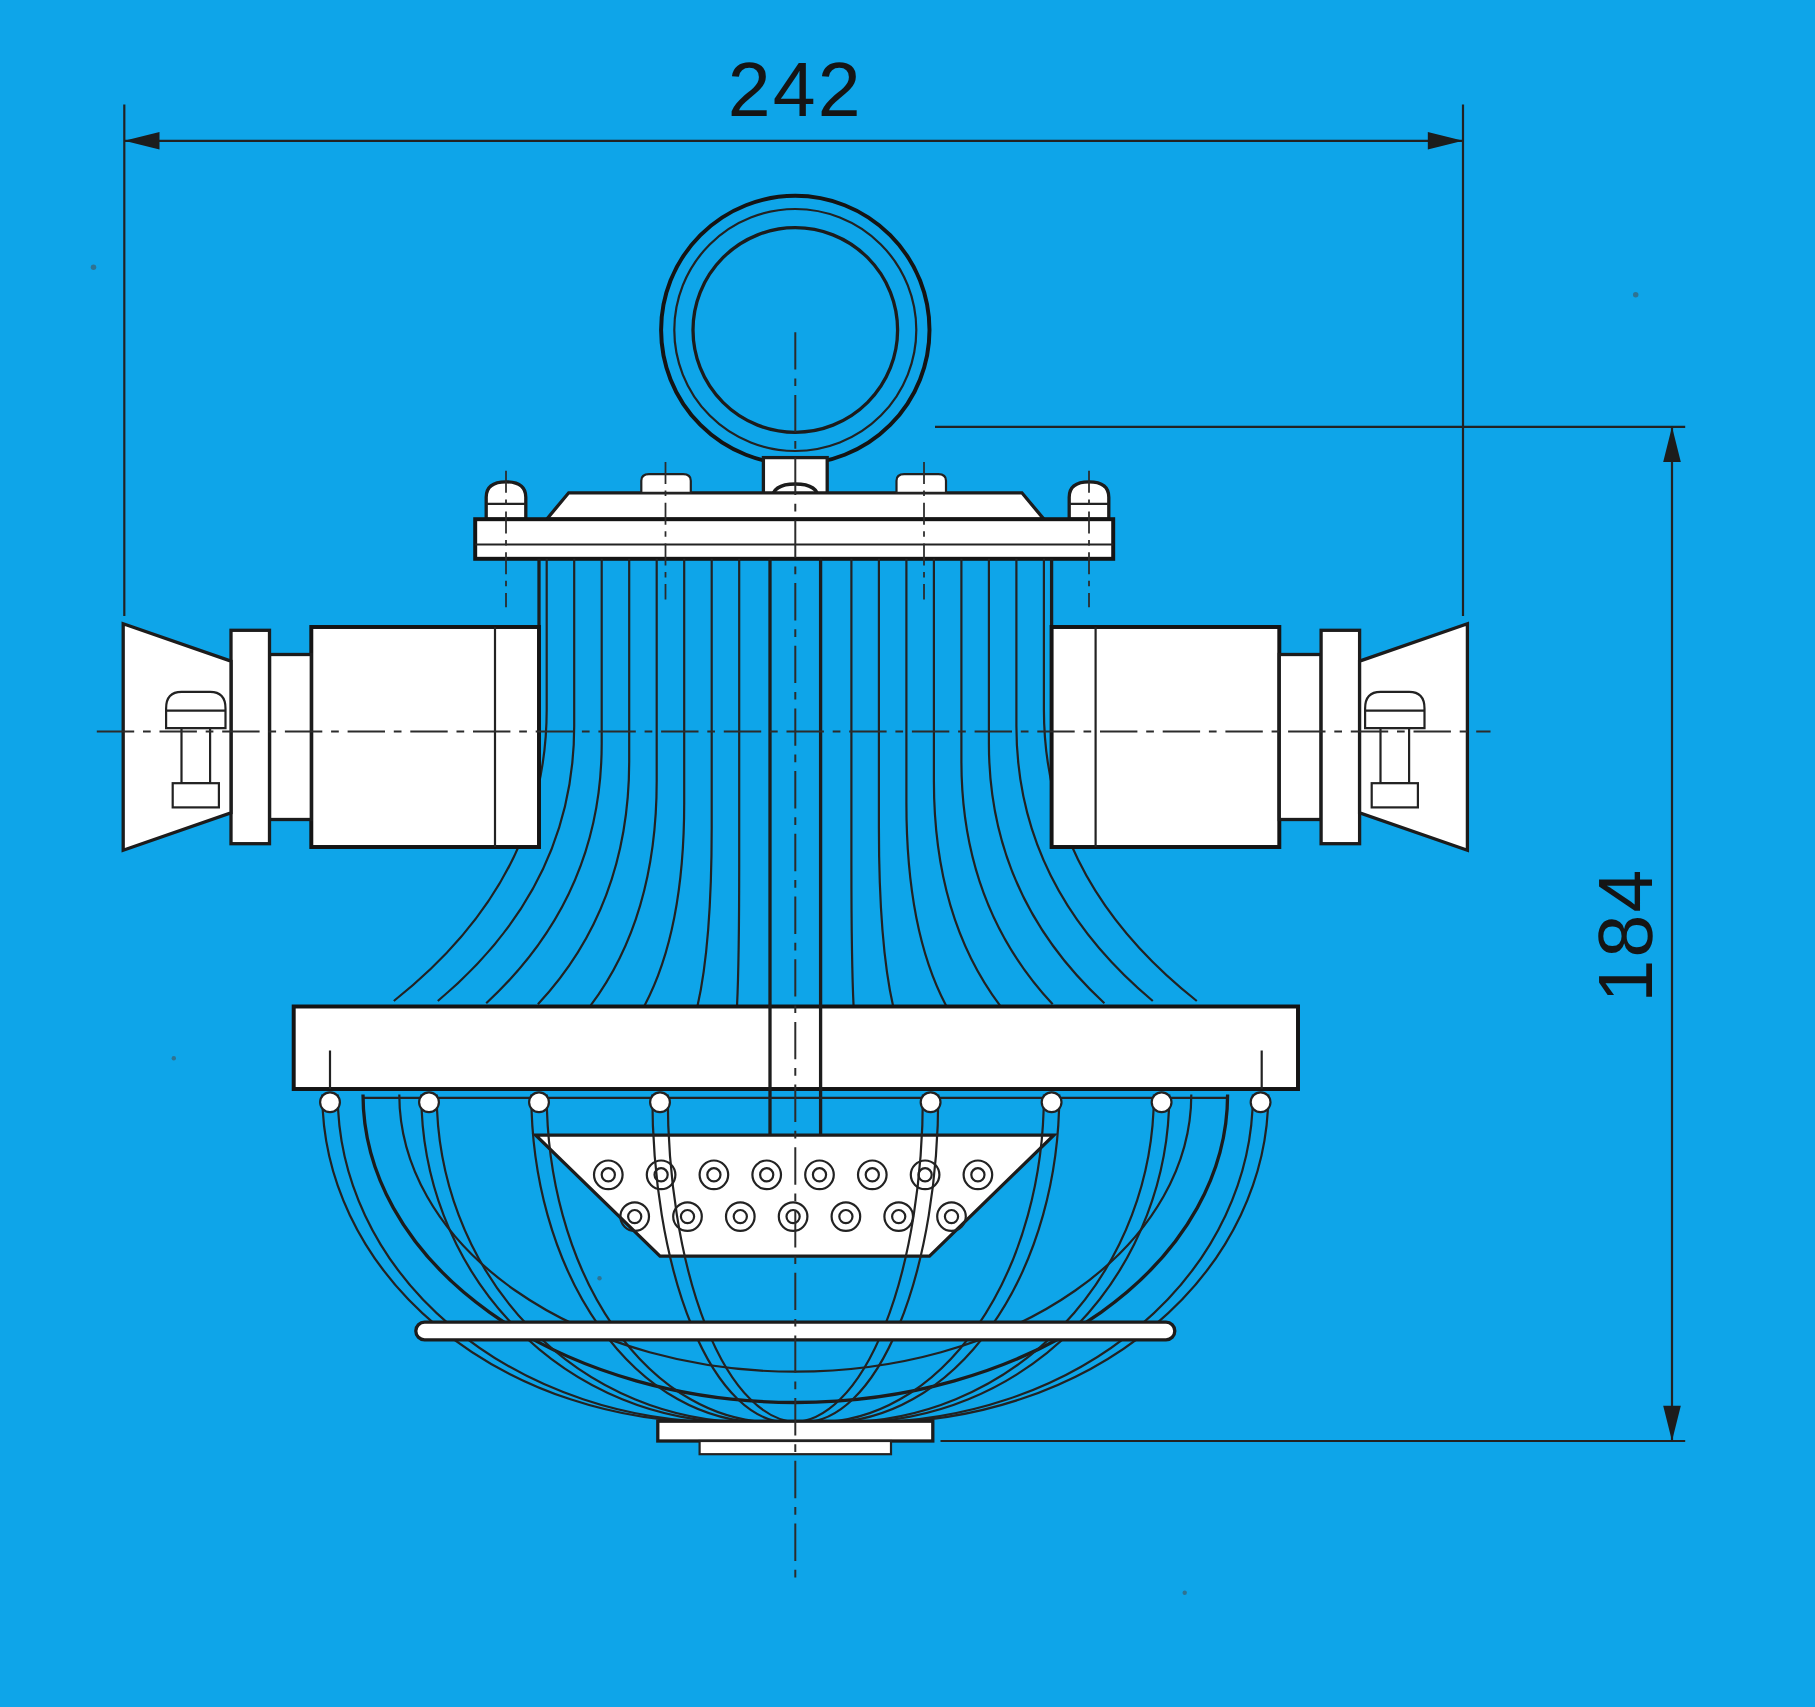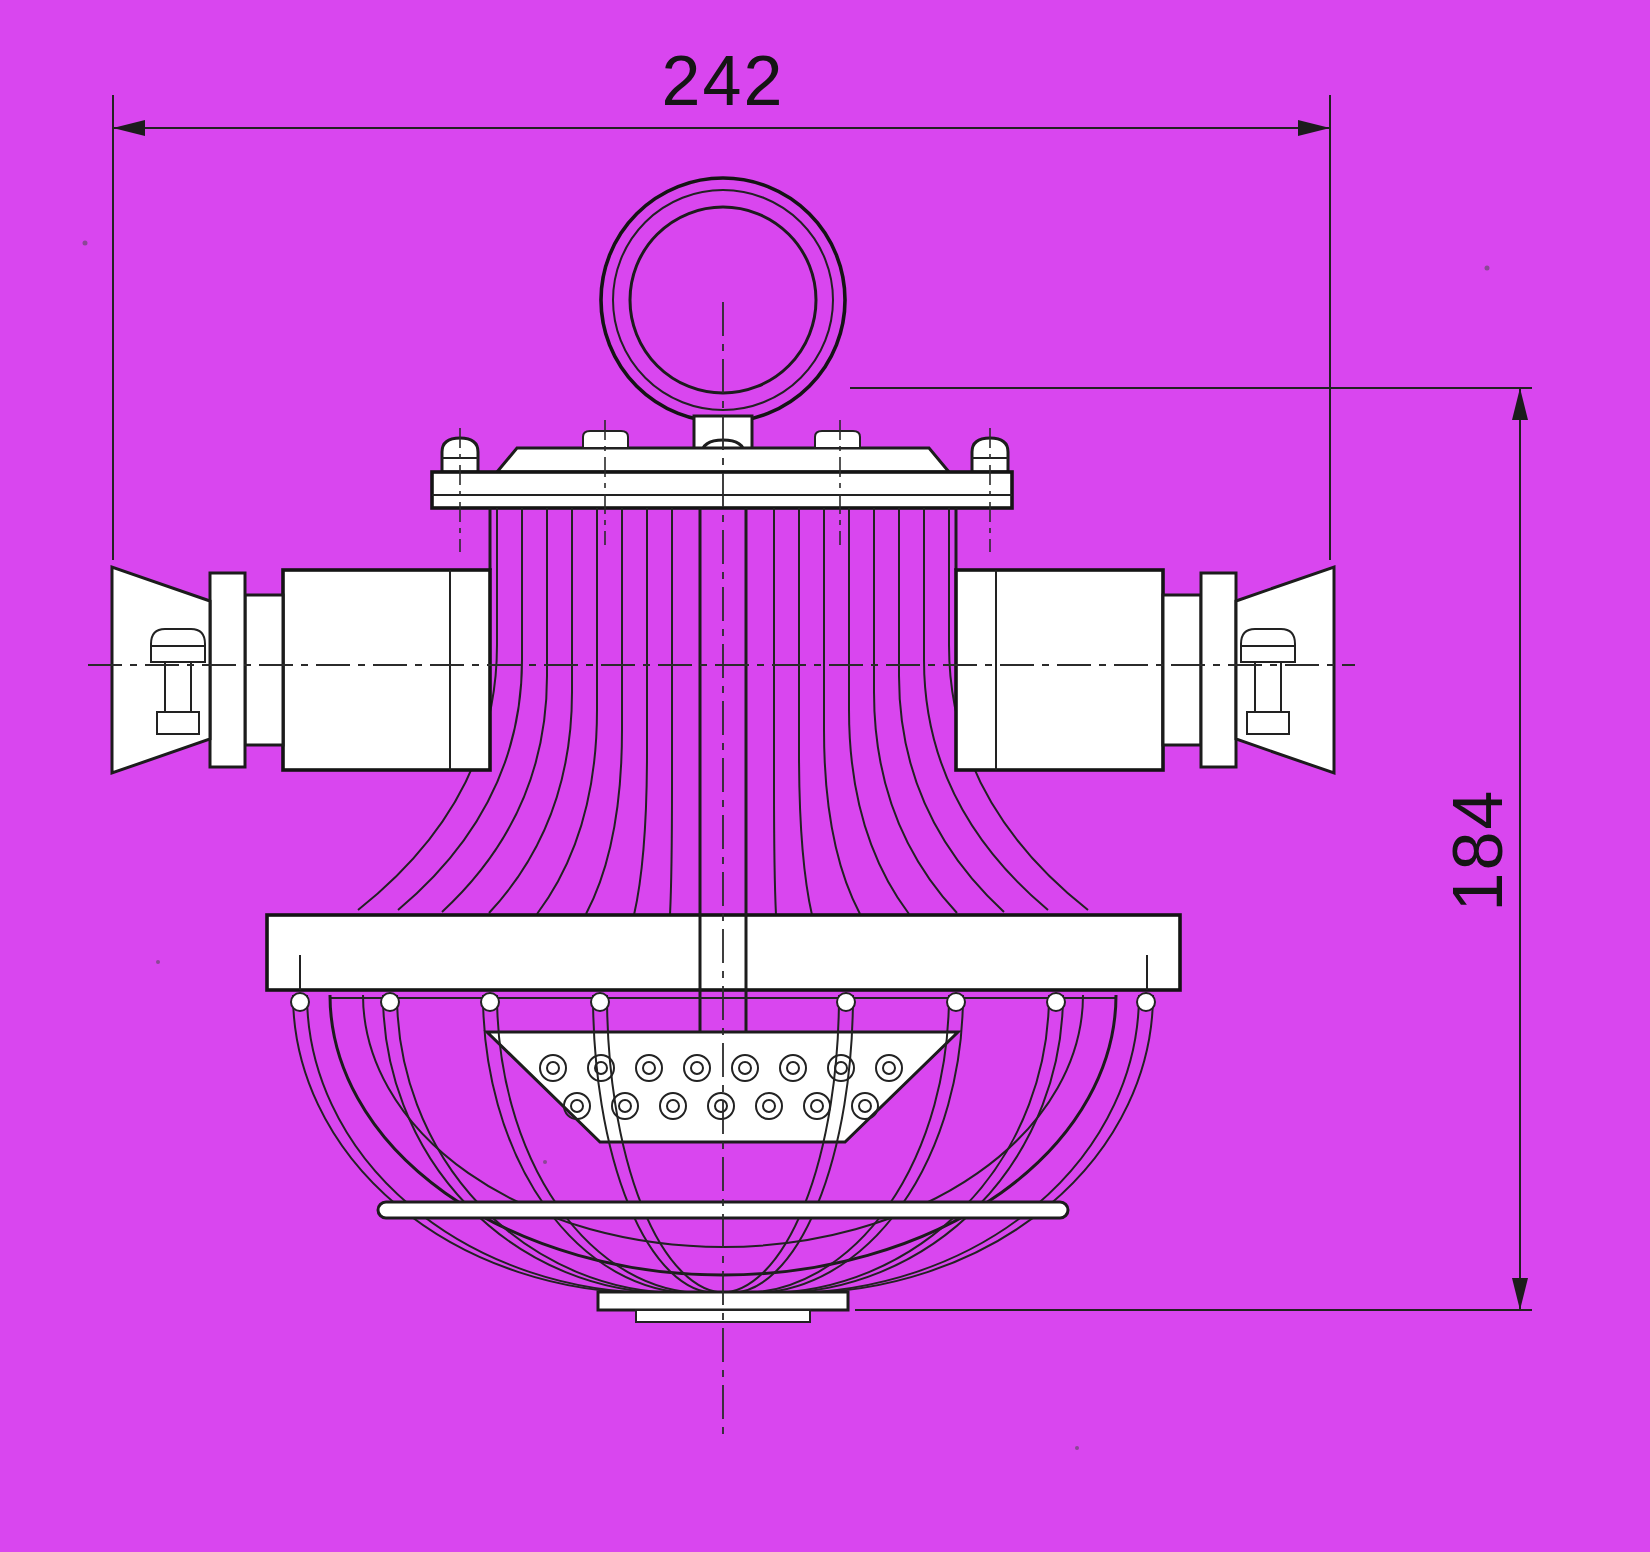--- a/index.html
+++ b/index.html
@@ -4,21 +4,21 @@
 <style>
   html, body {
     margin: 0;
     padding: 0;
     background: #ffffff;
   }
   .sheet {
     position: relative;
     width: 1650px;
     height: 1552px;
-    background: #d946ef;
+    background: #0ea5e9;
     overflow: hidden;
     font-family: "Liberation Sans", sans-serif;
   }
   svg { display: block; }
 
   
   .ln  { stroke: #1c1c1c; stroke-width: 3;   fill: none; }
   .lnH { stroke: #141414; stroke-width: 3.6; fill: none; }
   .thin{ stroke: #222222; stroke-width: 2;   fill: none; }
   .wf  { fill: #ffffff; }

